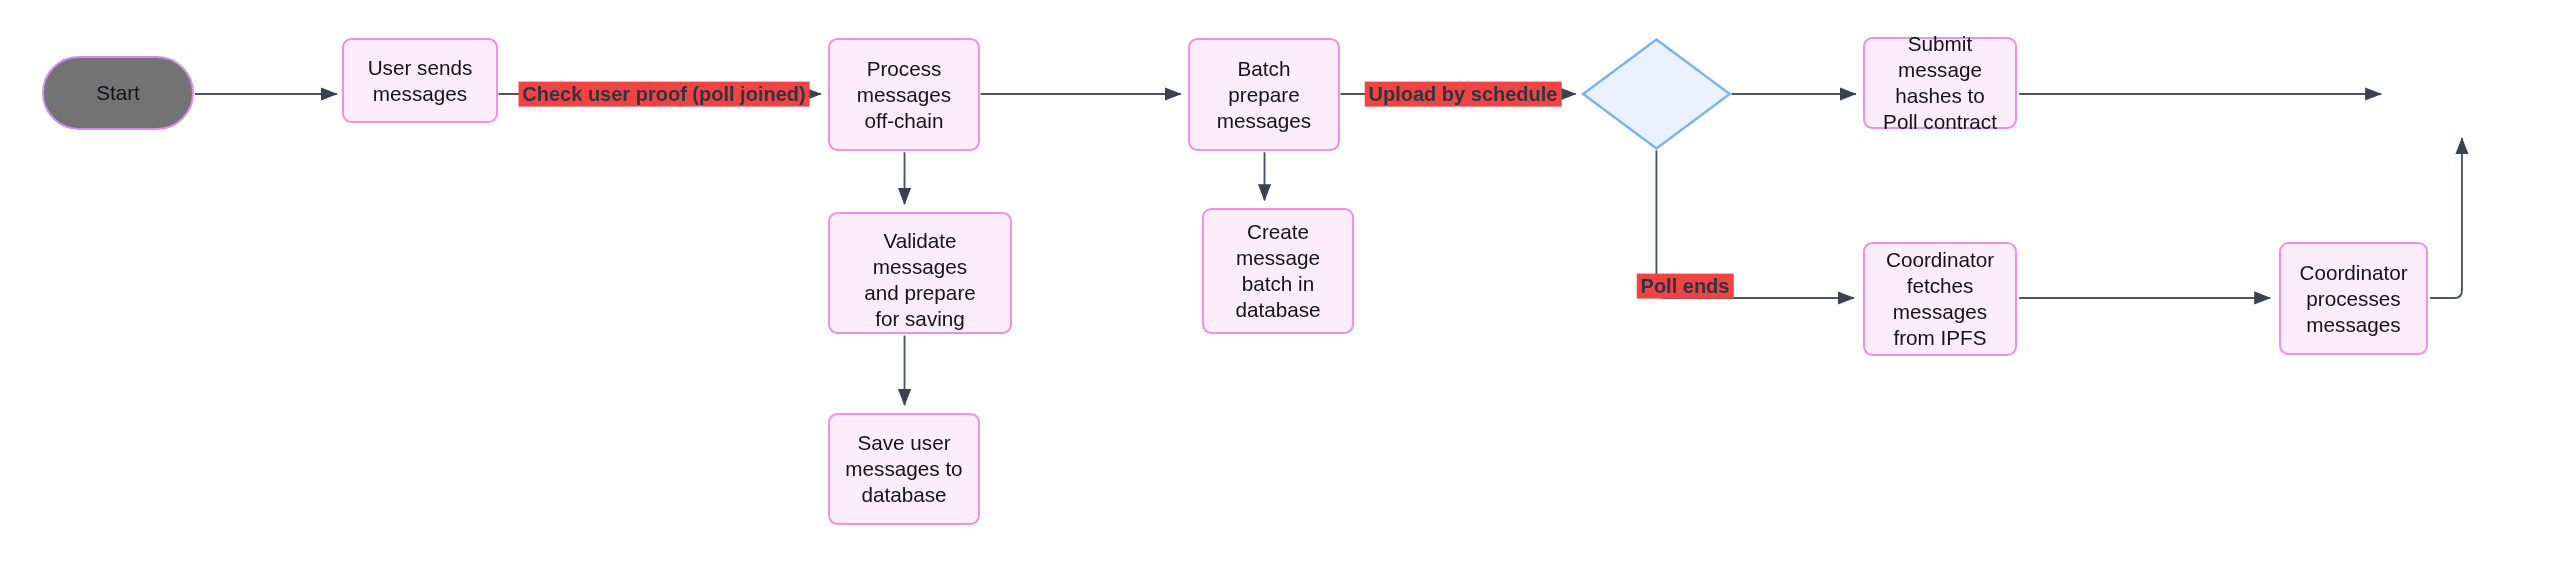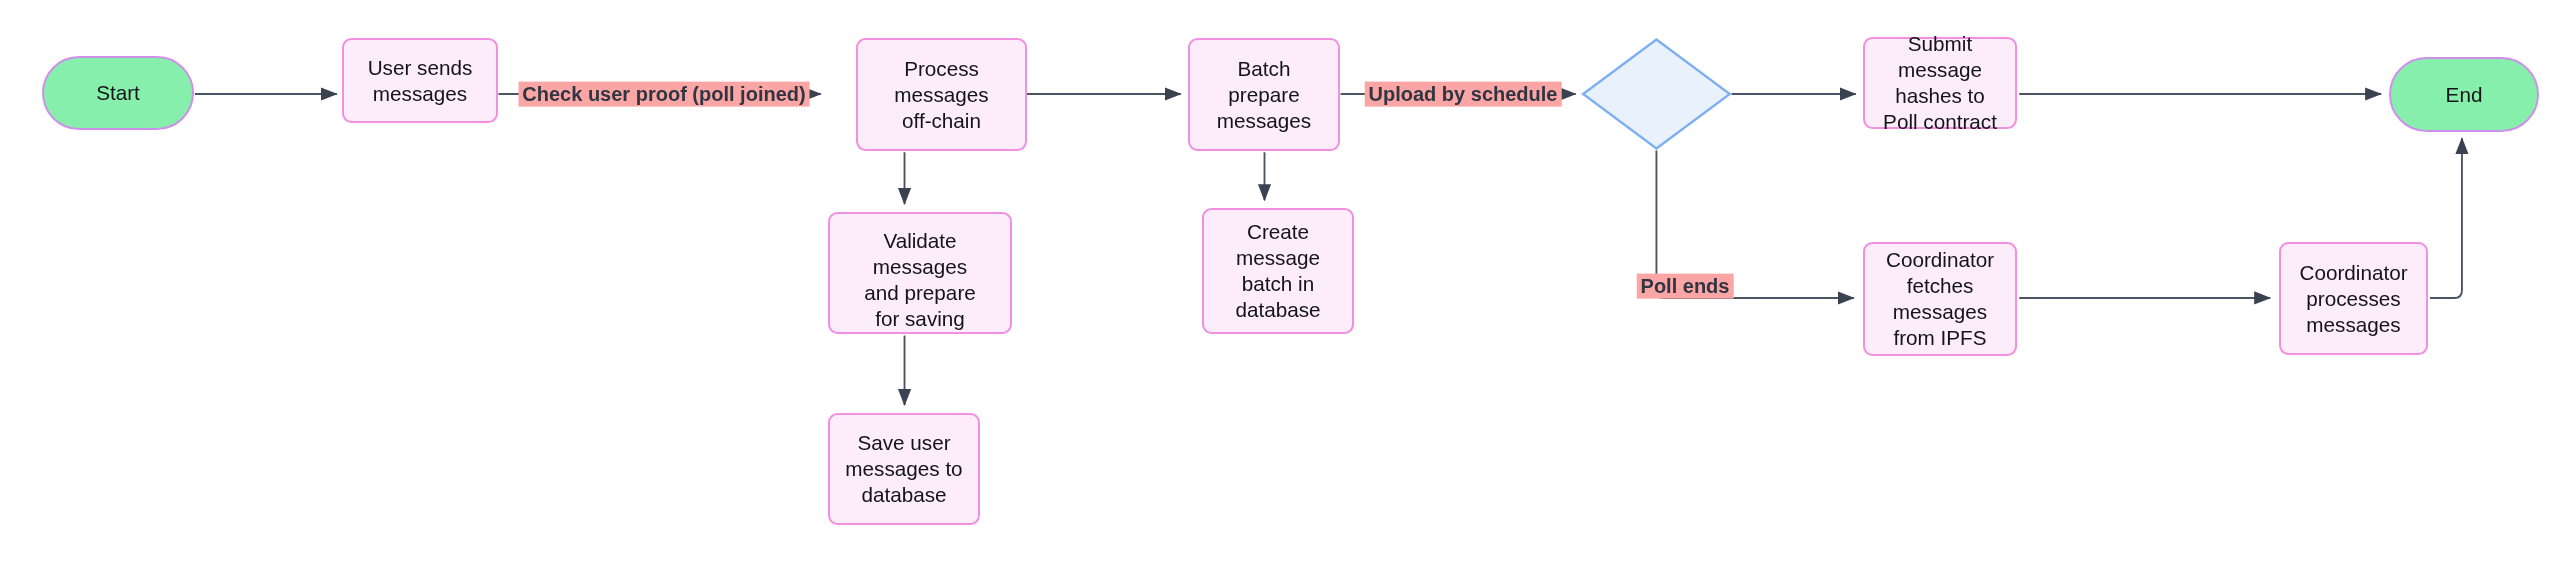--- a/index.html
+++ b/index.html
@@ -32,41 +32,41 @@
     font-size: 20.7px;
     line-height: 26px;
     white-space: pre-line;
   }
   .node.process {
     background: #fdecf9;
     border: 2.4px solid #f18fe2;
     border-radius: 9.4px;
   }
   .node.terminal {
-    background: #86efac;
+    background: #737373;
     border: 2.4px solid #cf90e9;
     border-radius: 38px;
   }
   .diamond-label {
     position: absolute;
     z-index: 3;
     transform: translate(-50%, -50%);
     width: max-content;
     text-align: center;
     color: #131419;
     font-size: 20.7px;
     line-height: 26px;
     white-space: pre-line;
   }
   .edge-label {
     position: absolute;
     z-index: 3;
     transform: translate(-50%, -50%);
     width: max-content;
-    background: #fca5a5;
+    background: #ef4444;
     padding: 0.9px 3.8px;
     color: #2f3542;
     font-size: 20px;
     font-weight: 700;
     white-space: nowrap;
   }
 </style>
 </head>
 <body>
 
@@ -97,21 +97,21 @@
 
   <div class="node terminal" style="left:42px; top:56px; width:152px; height:74px;">
     <span>Start</span>
   </div>
 
   <div class="node process" style="left:342px; top:38px; width:156px; height:85px;">
     <span>User sends
 messages</span>
   </div>
 
-  <div class="node process" style="left:828px; top:38px; width:171px; height:113px;margin-left:28px;">
+  <div class="node process" style="left:828px; top:38px; width:152px; height:113px;">
     <span>Process
 messages
 off-chain</span>
   </div>
 
   <div class="node process" style="left:828px; top:212px; width:184px; height:122px;align-items:flex-end;">
     <span>Validate
 messages
 and prepare
 for saving</span>
@@ -150,23 +150,20 @@
 messages
 from IPFS</span>
   </div>
 
   <div class="node process" style="left:2279px; top:242px; width:149px; height:113px;">
     <span>Coordinator
 processes
 messages</span>
   </div>
 
-  <div class="node terminal" style="left:2389px; top:57px; width:150px; height:75px;">
-    <span>End</span>
-  </div>
 
   <div class="edge-label" style="left:664px; top:94px;">Check user proof (poll joined)</div>
 
   <div class="edge-label" style="left:1463px; top:94px;">Upload by schedule</div>
 
   <div class="edge-label" style="left:1685px; top:286px;">Poll ends</div>
 
 </div>
 
 

